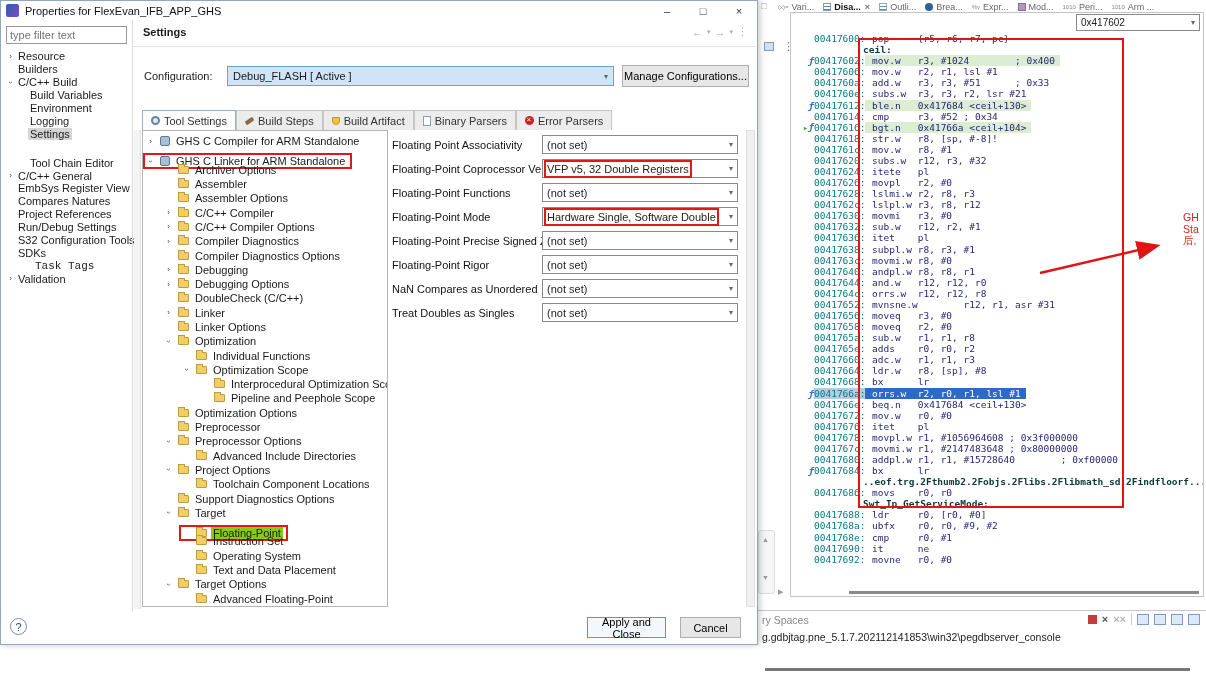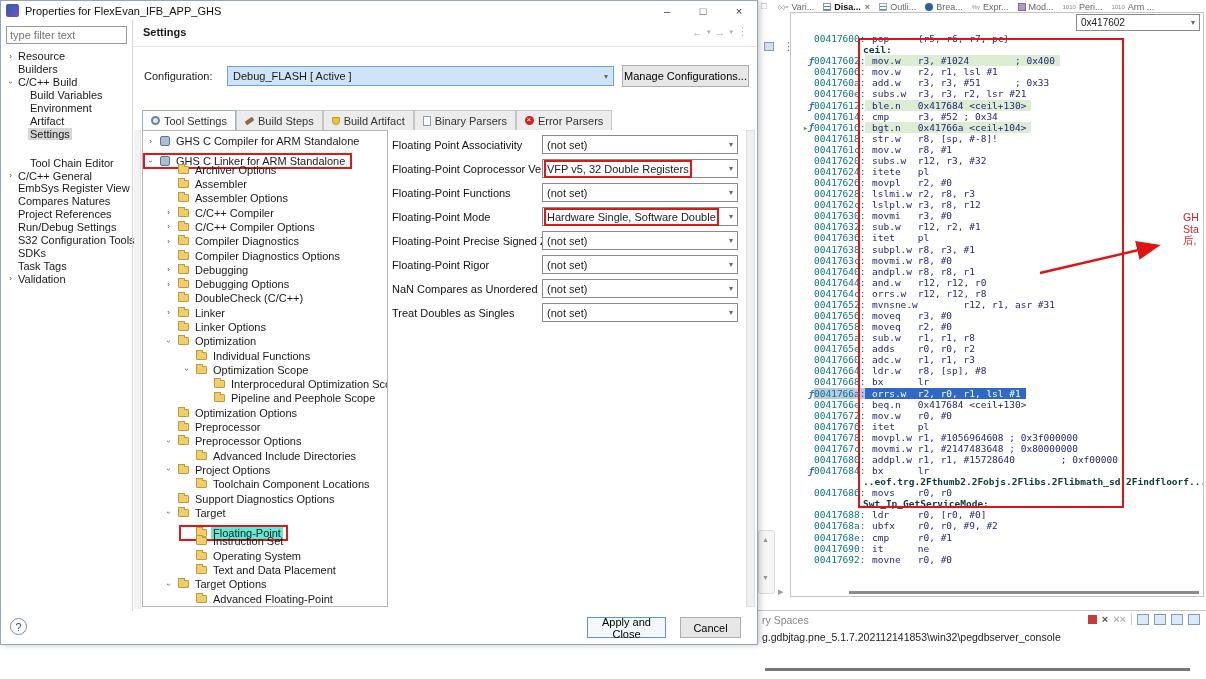--- a/index.html
+++ b/index.html
@@ -89,21 +89,21 @@
 .split{position:absolute;left:0;top:110px;right:0;bottom:34px;}
 .lscroll{position:absolute;left:1px;top:0;bottom:0;width:7px;background:#f3f3f3;border-right:1px solid #e3e3e3;}
 .treebox{position:absolute;left:9px;top:0;width:246px;bottom:2px;border:1px solid #b5b5b5;overflow:hidden;background:#fff;padding-top:3px;}
 .ttrow{height:14.3px;display:flex;align-items:center;font-size:11px;white-space:nowrap;}
 .grp{display:flex;align-items:center;gap:4px;padding-right:3px;}
 .grp.redbox{outline:2px solid #e11818;margin-top:12px;}
 .i-folder{width:11px;height:8px;background:#f2cd68;border:1px solid #c09b3e;border-radius:1px;position:relative;flex:none;}
 .i-folder::before{content:"";position:absolute;left:-1px;top:-3px;width:5px;height:2px;background:#f2cd68;border:1px solid #c09b3e;border-bottom:none;}
 .i-tool{width:10px;height:10px;background:#aabfd4;border:1px solid #5f7890;border-radius:2px;flex:none;}
 .ttlab{padding:0 2px;}
-.ttlab.sel{background:#5eead4;}
+.ttlab.sel{background:#84cc16;}
 .options{position:absolute;left:259px;top:4px;right:18px;}
 .optrow{height:24px;position:relative;}
 .optlab{position:absolute;left:0;top:5px;font-size:11px;color:#111;}
 .optcombo{position:absolute;left:150px;top:1px;width:196px;height:19px;border:1px solid #8a8a8a;background:#fff;display:flex;align-items:center;justify-content:space-between;padding:0 4px;font-size:11px;color:#222;white-space:nowrap;overflow:visible;}
 .optval.redbox{outline:2px solid #e11818;outline-offset:1px;}
 .chev{font-size:8px;color:#666;margin-left:4px;}
 .vscroll{position:absolute;right:1px;top:0;width:9px;bottom:2px;background:#f0f0f0;border:1px solid #e0e0e0;}
 .dfooter{position:absolute;left:0;bottom:0;right:0;height:33px;background:#fff;}
 .help{position:absolute;left:9px;top:7px;width:17px;height:17px;border:1px solid #7a8aa0;border-radius:50%;color:#33506e;font-size:11px;display:flex;align-items:center;justify-content:center;}
 .btn{position:absolute;top:6px;height:21px;border:1px solid #adadad;background:#e7e7e7;font-size:11px;font-family:"Liberation Sans",sans-serif;display:flex;align-items:center;justify-content:center;}
@@ -272,21 +272,21 @@
           <div class="trow" style="padding-left: 15px;">
             <span class="tarr"></span>
             <span class="tlab">Build Variables</span>
           </div>
           <div class="trow" style="padding-left: 15px;">
             <span class="tarr"></span>
             <span class="tlab">Environment</span>
           </div>
           <div class="trow" style="padding-left: 15px;">
             <span class="tarr"></span>
-            <span class="tlab">Artifact</span>
+            <span class="tlab">Logging</span>
           </div>
           <div class="trow" style="padding-left: 15px;">
             <span class="tarr"></span>
             <span class="tlab sel">Settings</span>
           </div>
           <div class="trow" style="padding-left: 15px; margin-top: 16px;">
             <span class="tarr"></span>
             <span class="tlab">Tool Chain Editor</span>
           </div>
           <div class="trow" style="padding-left: 3px;">
@@ -310,21 +310,21 @@
             <span class="tlab">Run/Debug Settings</span>
           </div>
           <div class="trow" style="padding-left: 3px;">
             <span class="tarr"></span>
             <span class="tlab">S32 Configuration Tools</span>
           </div>
           <div class="trow" style="padding-left: 3px;">
             <span class="tarr"></span>
             <span class="tlab">SDKs</span>
           </div>
-          <div class="trow" style="padding-left: 3px;">
+          <div class="trow" style="padding-left: 20px; font-family: Liberation Mono, monospace;">
             <span class="tarr"></span>
             <span class="tlab">Task Tags</span>
           </div>
           <div class="trow" style="padding-left: 3px;">
             <span class="tarr">›</span>
             <span class="tlab">Validation</span>
           </div>
         </div>
     </div>
 

